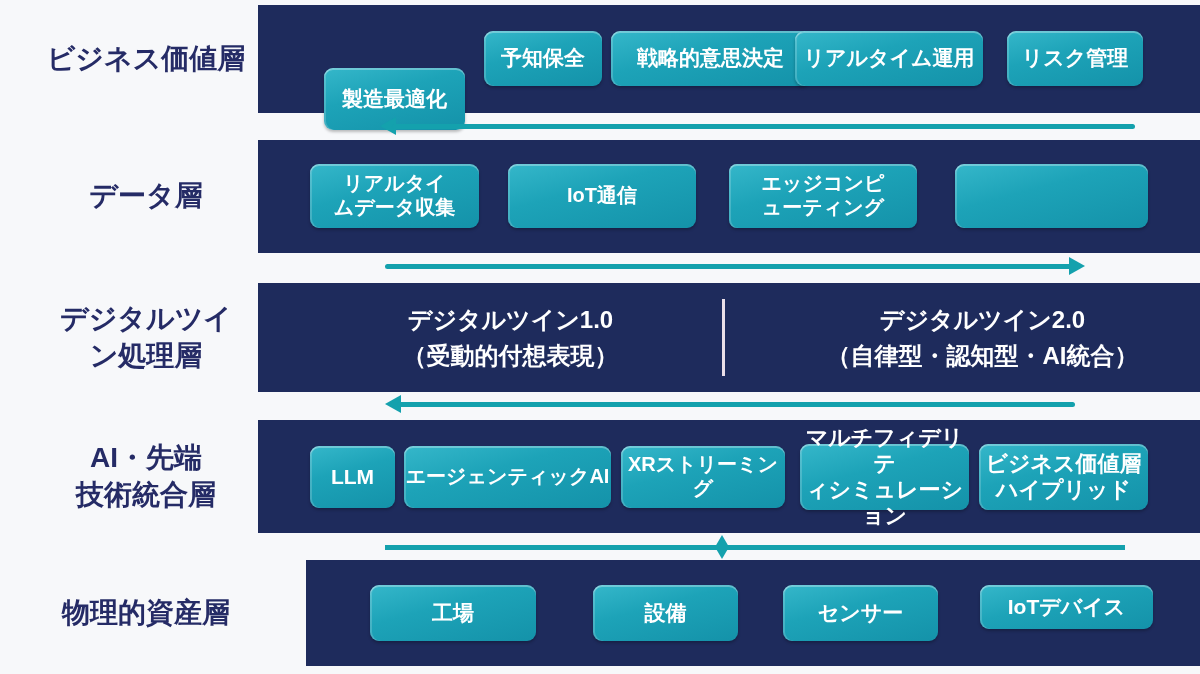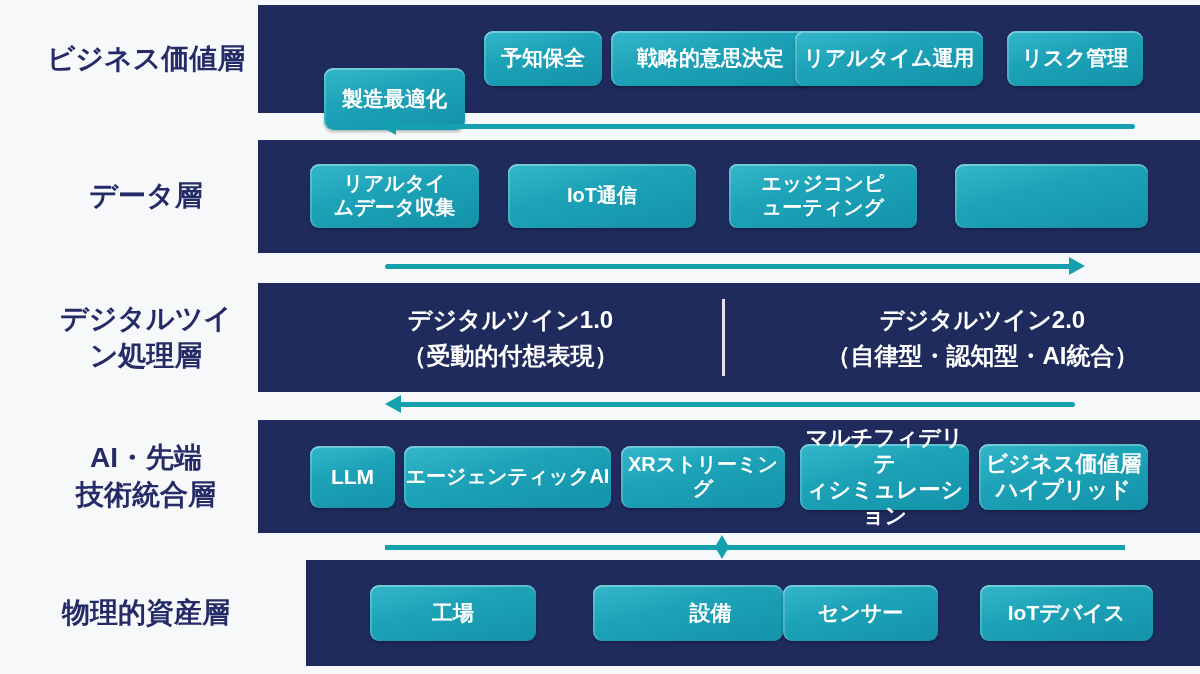--- a/index.html
+++ b/index.html
@@ -127,18 +127,18 @@
 ハイプリッド</div>
   </div>
 
   <div class="connector" style="left:385px;top:535px;width:740px;">
     <div class="shaft"></div>
     <div class="diamond" style="left:330px;"></div>
   </div>
 
   <div class="band" style="top:560px;height:106px;margin-left:48px;">
     <div class="chip" style="left:64px;top:25px;width:166px;height:56px;">工場</div>
-    <div class="chip" style="left:287px;top:25px;width:145px;height:56px;padding-left:45px;">設備</div>
+    <div class="chip" style="left:287px;top:25px;width:145px;height:56px;">設備</div>
     <div class="chip" style="left:477px;top:25px;width:155px;height:56px;">センサー</div>
-    <div class="chip" style="left:674px;top:25px;width:173px;height:56px;">IoTデバイス</div>
+    <div class="chip" style="left:674px;top:25px;width:173px;height:44px;">IoTデバイス</div>
   </div>
 
 </div>
 
 </body></html>

